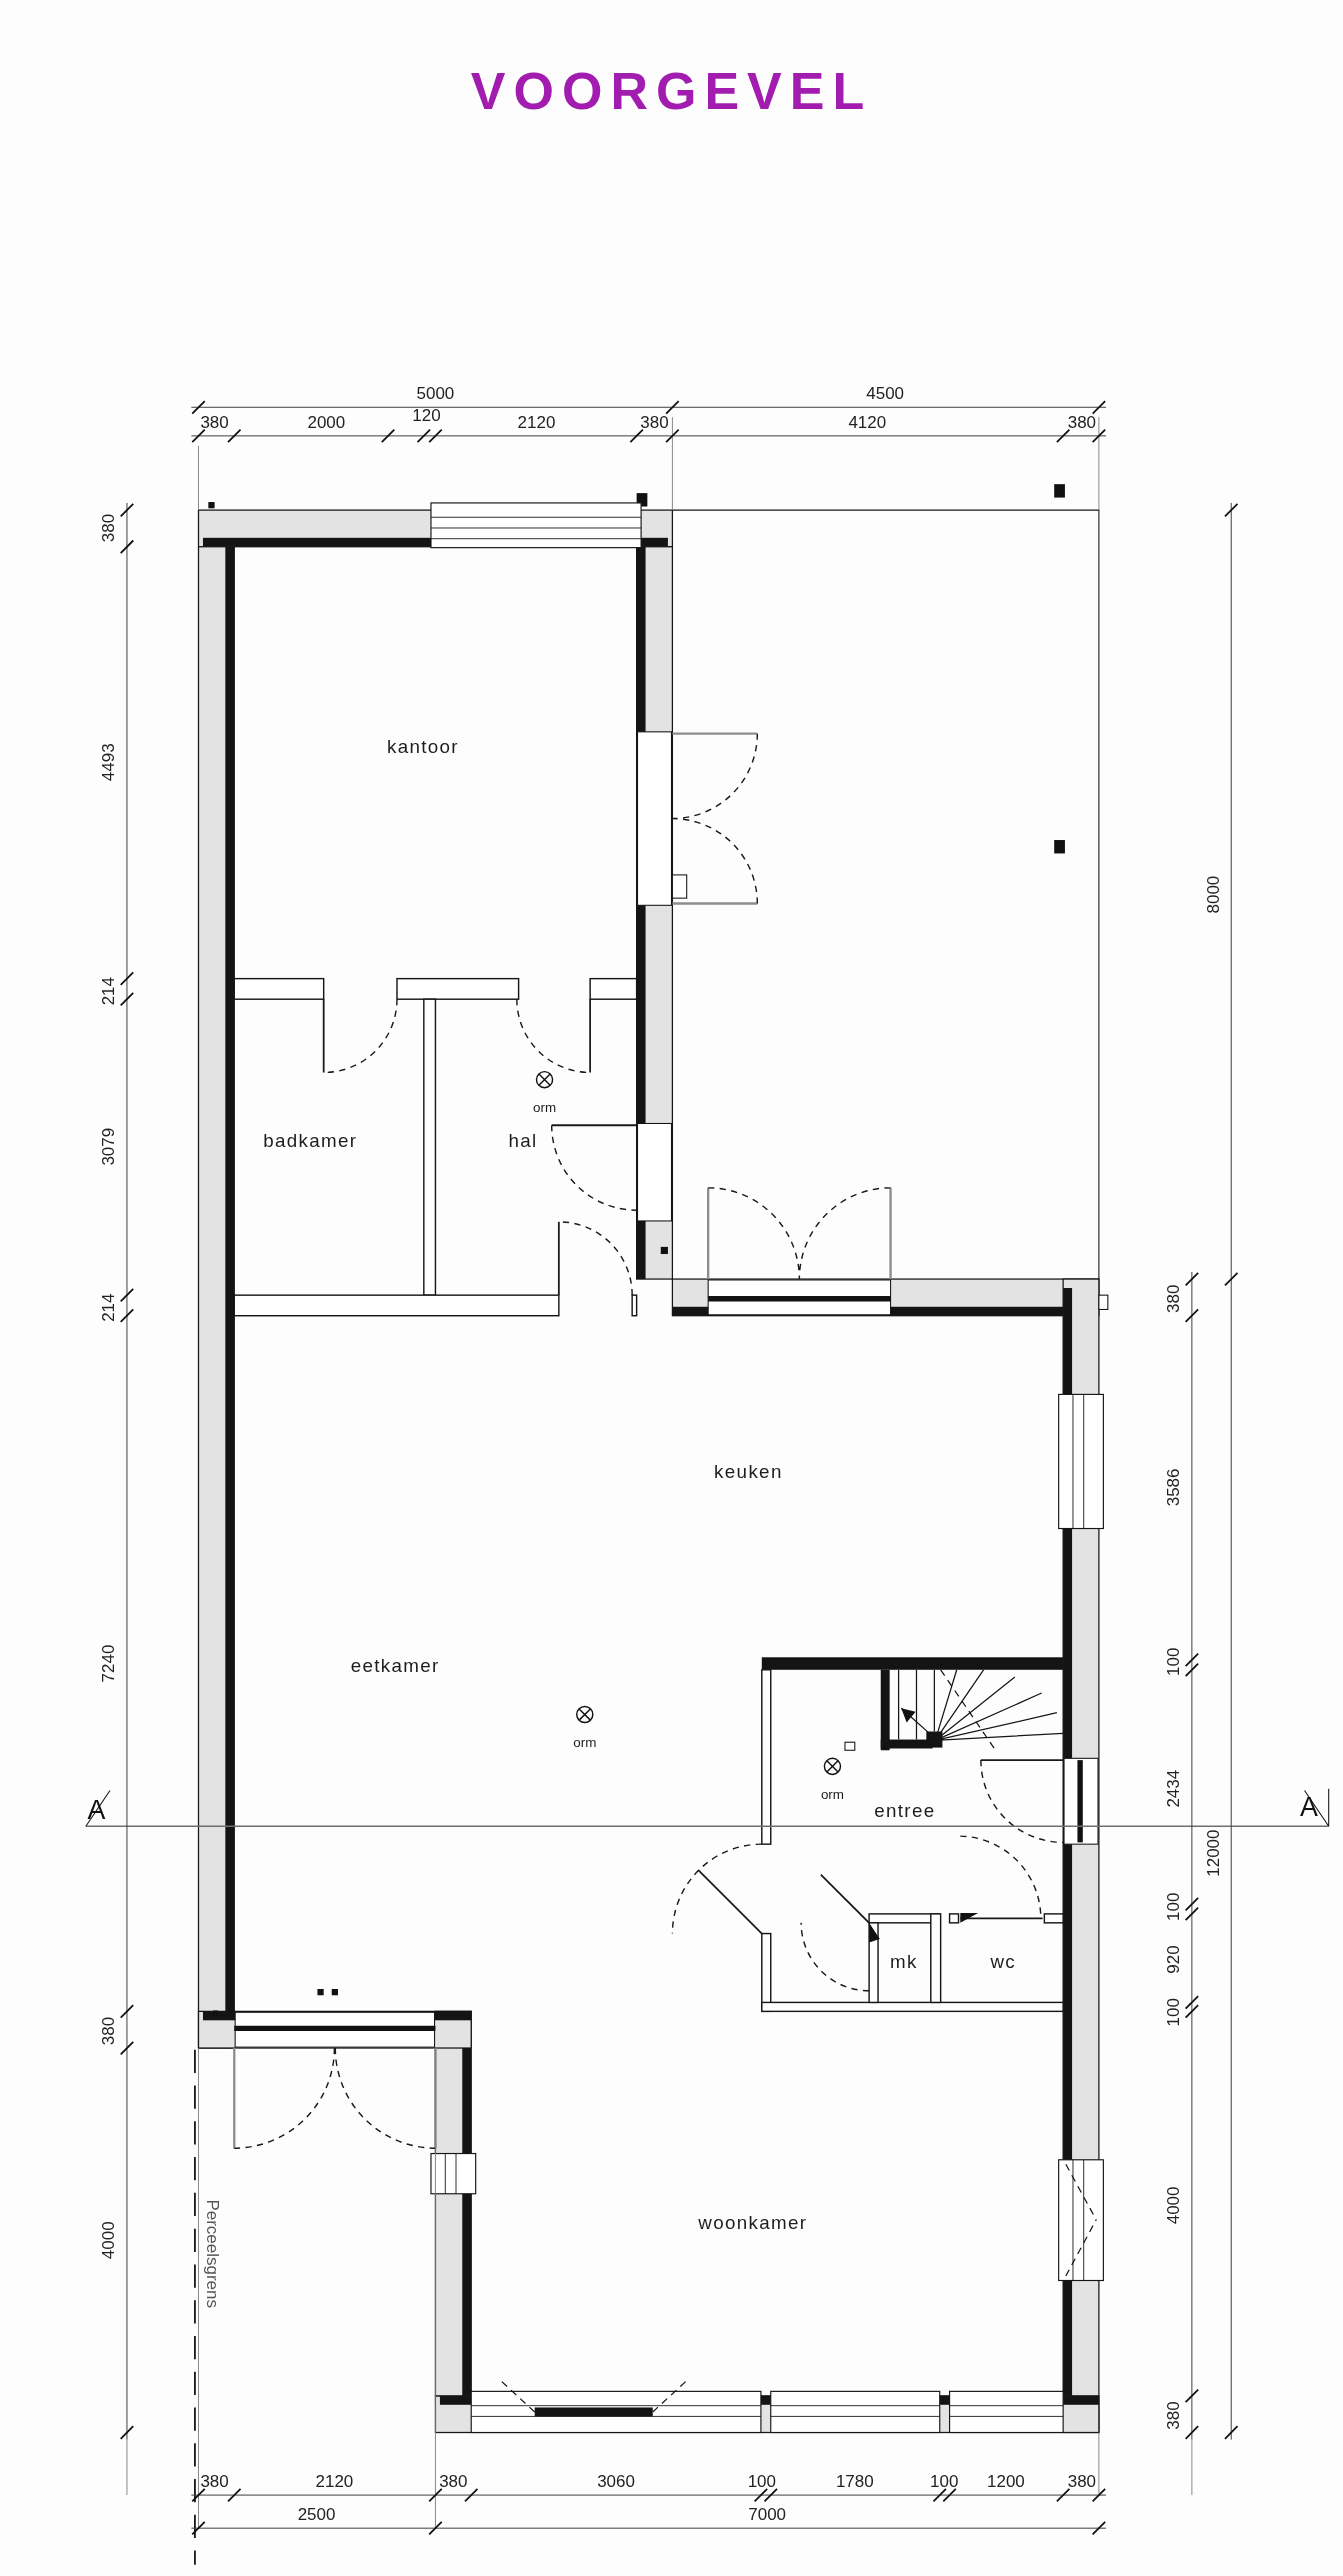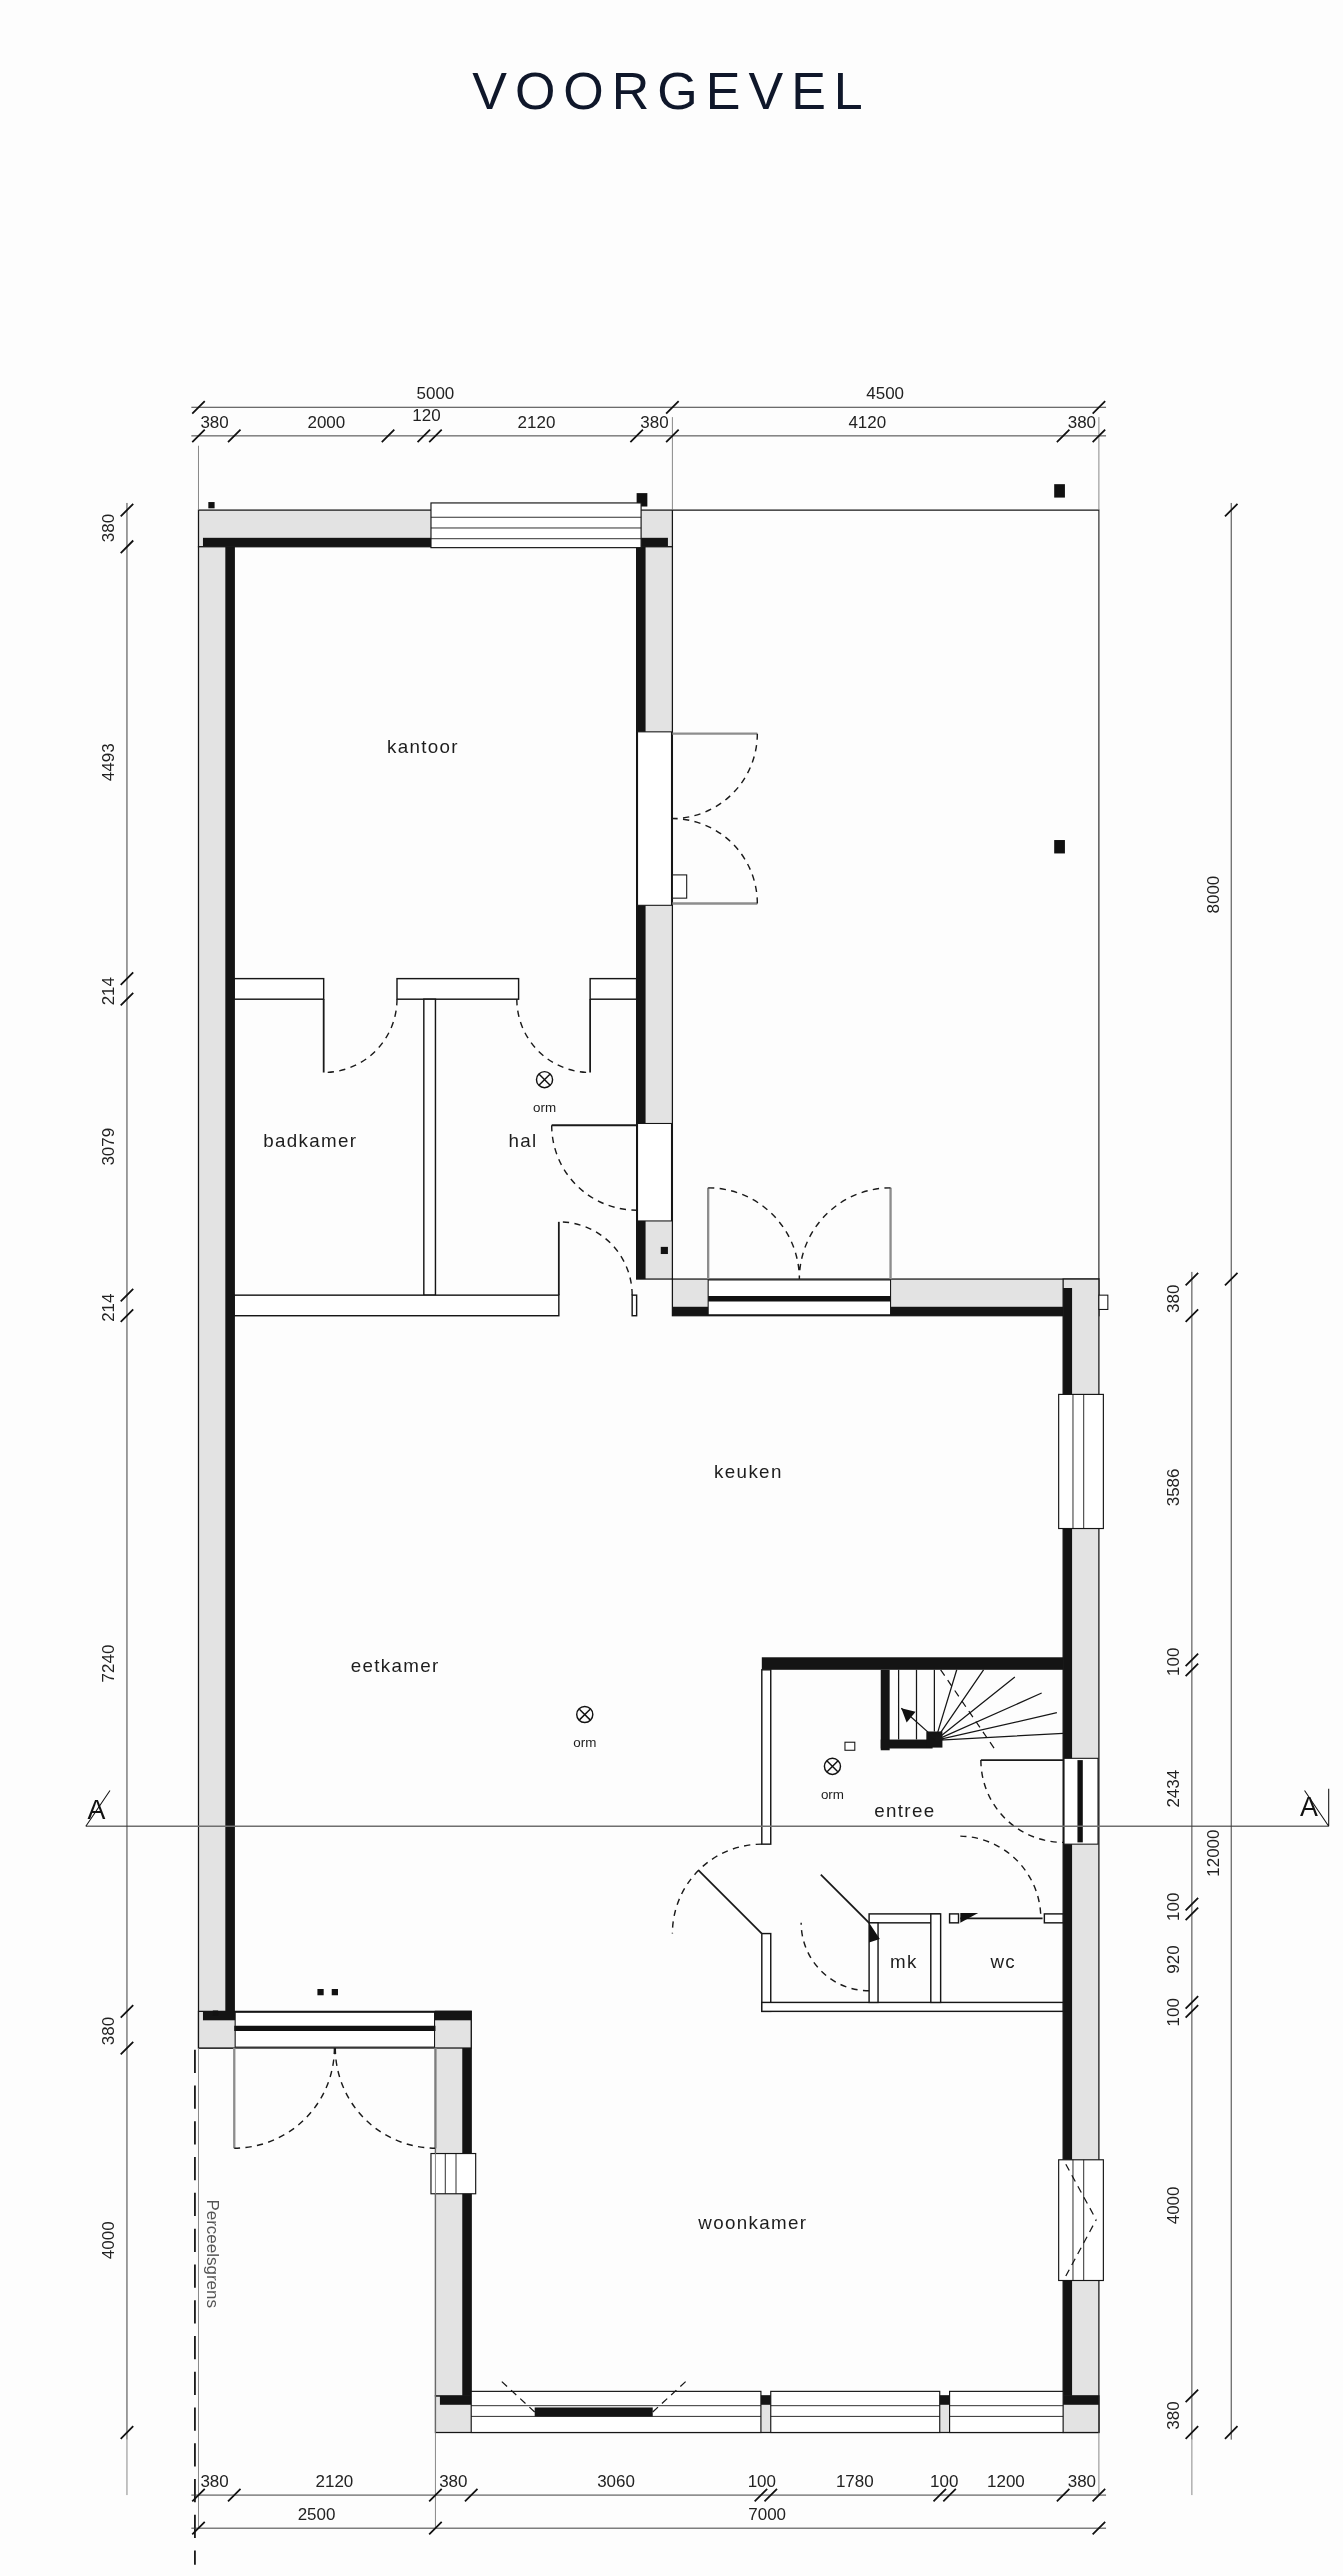--- a/index.html
+++ b/index.html
@@ -1,18 +1,18 @@
 <!DOCTYPE html>
 <html style="font-size:14.3px"><head>
 <meta charset="utf-8">
 <style>
   html,body{margin:0;padding:0;background:#fdfdfd;}
   body{width:1343px;height:2576px;position:relative;font-family:"Liberation Sans",sans-serif;}
   #title{position:absolute;top:61px;left:50%;transform:translateX(-50%);
-         font-size:52px;letter-spacing:8px;color:#0f172a;font-weight:400;}
+         font-size:52px;letter-spacing:8px;color:#a21caf;font-weight:700;}
   svg{position:absolute;top:0;left:0;}
   .xwall{fill:#e3e3e3;stroke:#161616;stroke-width:1.4;}
   .leaf{fill:#141414;stroke:none;}
   .iwall{fill:#ffffff;stroke:#161616;stroke-width:1.6;}
   .bwall{fill:#141414;stroke:none;}
   .open{fill:#ffffff;stroke:#161616;stroke-width:1.2;}
   .win{fill:#ffffff;stroke:#161616;stroke-width:1.3;}
   .winline{stroke:#161616;stroke-width:1;fill:none;}
   .arc{stroke:#1a1a1a;stroke-width:1.6;fill:none;stroke-dasharray:7 6;}
   .leafline{stroke:#8d8d8d;stroke-width:2.6;fill:none;}

